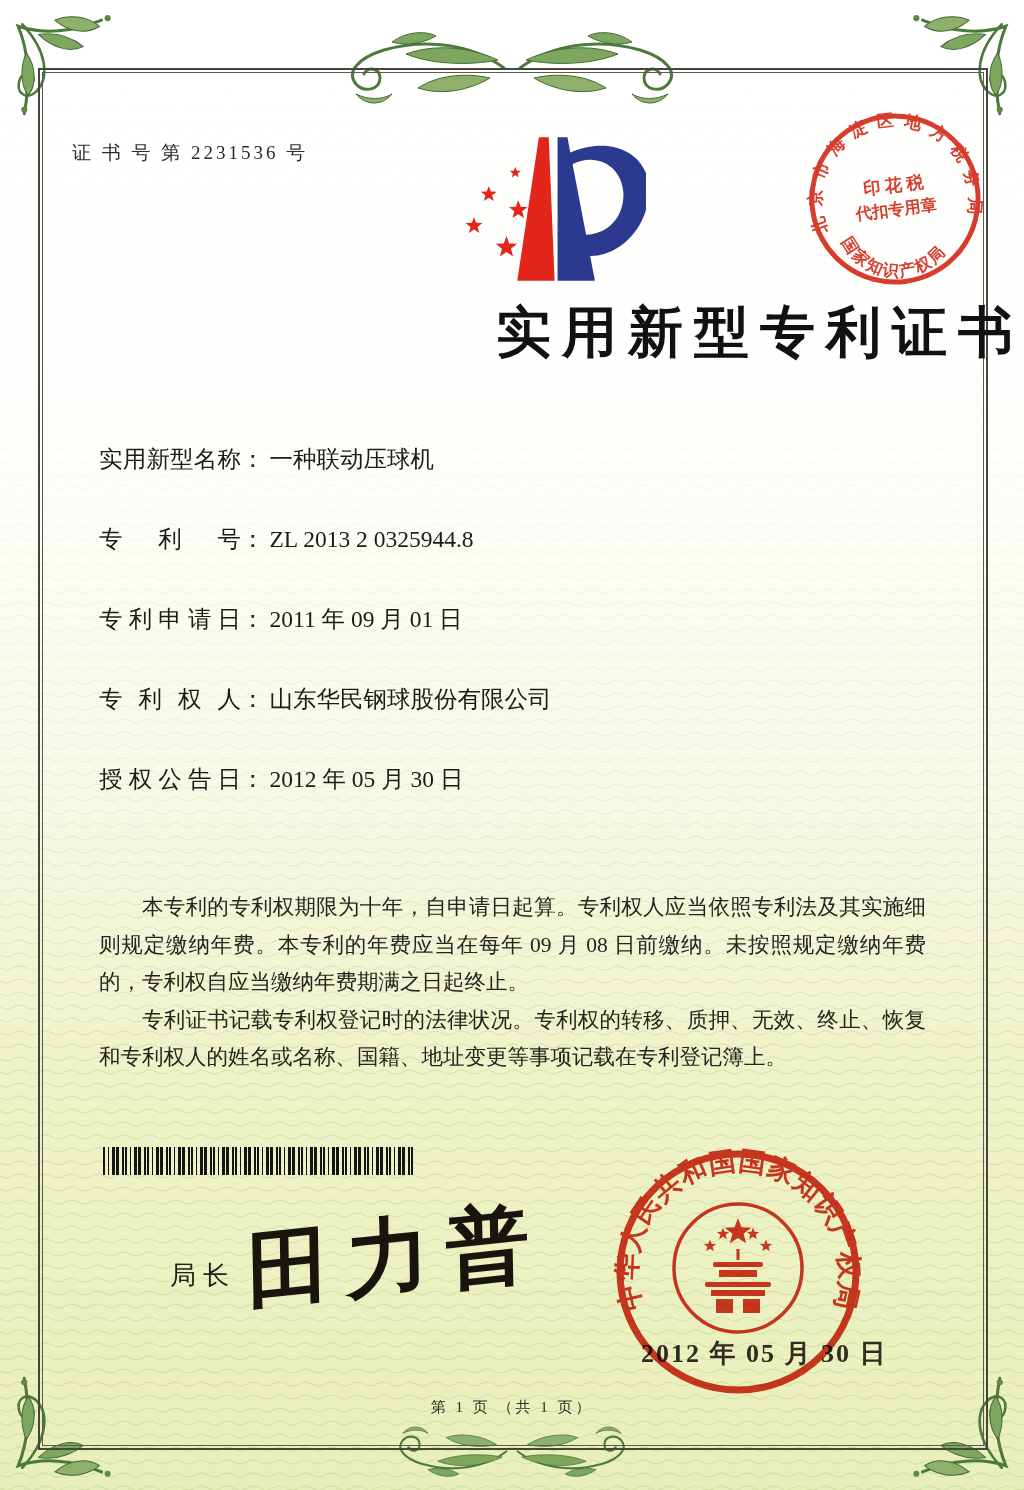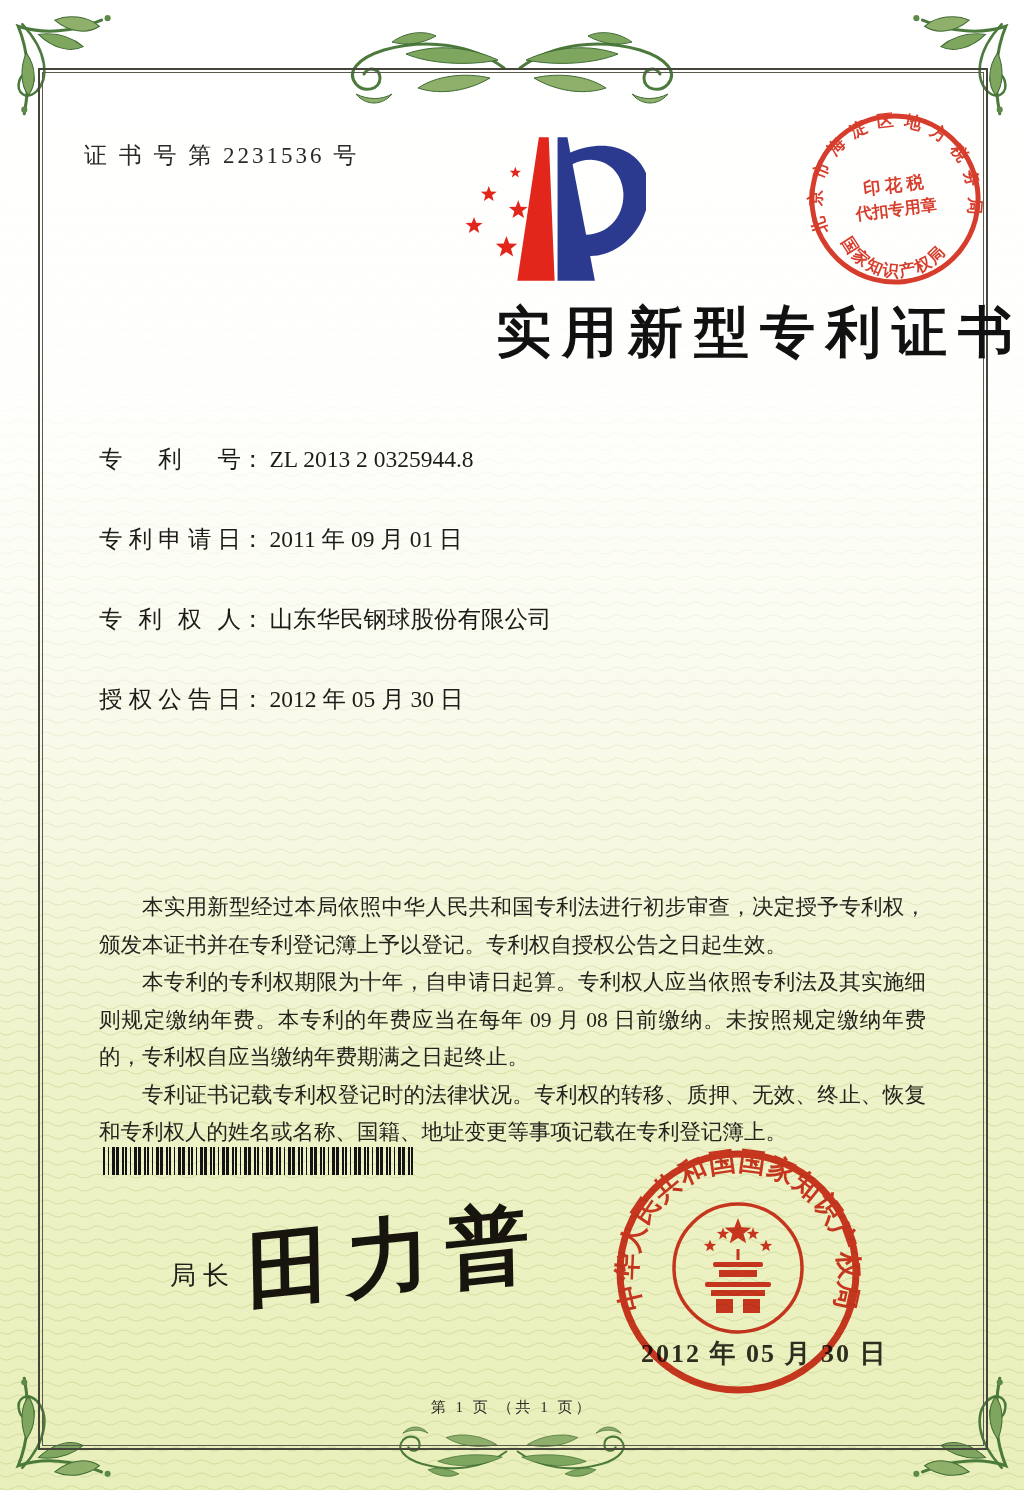--- a/index.html
+++ b/index.html
@@ -15,21 +15,21 @@
   .frame{position:absolute;left:38px;right:36px;top:68px;bottom:40px;border:2.5px solid #45453c;}
   .frame::after{content:"";position:absolute;inset:2px;border:1px solid #5a5a4f;}
   .corner{position:absolute;width:122px;height:122px;}
   .c-tl{left:8px;top:10px;transform:scaleY(-1);}
   .c-tr{right:8px;top:10px;transform:scale(-1,-1);}
   .c-bl{left:8px;bottom:8px;}
   .c-br{right:8px;bottom:8px;transform:scaleX(-1);}
   .centerpiece{position:absolute;left:50%;transform:translateX(-50%);}
   .cp-top{top:16px;width:380px;height:104px;}
   .cp-bottom{bottom:2px;width:266px;height:73px;transform:translateX(-50%) scaleY(-1);}
-  .cert-no{position:absolute;left:84px;top:140px;font-size:23px;letter-spacing:3px;color:#2a2a28;}
+  .cert-no{position:absolute;left:72px;top:140px;font-size:19px;letter-spacing:3px;color:#2a2a28;}
   .sipo-logo{position:absolute;left:420px;top:130px;width:226px;height:160px;}
   .tax-seal{position:absolute;left:806px;top:110px;width:178px;height:178px;transform:rotate(-7deg);opacity:.94;mix-blend-mode:multiply;}
   .seal-text{font-family:"Liberation Serif","DejaVu Serif",serif;font-weight:bold;}
   .doc-title{position:absolute;left:0;top:296px;width:100%;text-align:right;font-size:55px;font-weight:bold;letter-spacing:11px;color:#111;}
   .fields{position:absolute;left:99px;top:443px;}
   .field-row{height:31px;margin-bottom:49px;font-size:23.5px;color:#1c1b17;white-space:nowrap;}
   .field-label{display:inline-block;width:142px;text-align:justify;text-align-last:justify;}
   .field-value{padding-left:5px;}
   .body-text{position:absolute;left:99px;top:889px;width:827px;font-size:21.5px;line-height:37.5px;color:#24231d;text-align:justify;}
   .body-text p{margin:0;text-indent:2em;}
@@ -237,35 +237,37 @@
       <textPath href="#taxBottom" startOffset="4" textLength="126" lengthAdjust="spacing">国家知识产权局</textPath>
     </text>
     <text class="seal-text" x="90" y="82" text-anchor="middle" font-size="17.5" fill="#d5311e">印 花 税</text>
     <text class="seal-text" x="90" y="106" text-anchor="middle" font-size="16.5" fill="#d5311e">代扣专用章</text>
   </svg>
 
   <div class="doc-title">实用新型专利证书</div>
 
   <div class="fields">
     <div class="field-row">
+      <span class="field-label">实用新型名称</span><span>：</span><span class="field-value">一种联动压球机</span>
+    </div>
+    <div class="field-row">
       <span class="field-label">专利号</span><span>：</span><span class="field-value">ZL 2013 2 0325944.8</span>
     </div>
     <div class="field-row">
       <span class="field-label">专利申请日</span><span>：</span><span class="field-value">2011 年 09 月 01 日</span>
     </div>
     <div class="field-row">
       <span class="field-label">专利权人</span><span>：</span><span class="field-value">山东华民钢球股份有限公司</span>
     </div>
     <div class="field-row">
       <span class="field-label">授权公告日</span><span>：</span><span class="field-value">2012 年 05 月 30 日</span>
     </div>
   </div>
 
   <div class="body-text">
-    <p>本实用新型经过本局依照中华人民共和国专利法进行初步审查，决定授予专利权，颁发本证书并在专利登记簿上予以登记。专利权自授权公告之日起生效。</p>
     <p>本专利的专利权期限为十年，自申请日起算。专利权人应当依照专利法及其实施细则规定缴纳年费。本专利的年费应当在每年 09 月 08 日前缴纳。未按照规定缴纳年费的，专利权自应当缴纳年费期满之日起终止。</p>
     <p>专利证书记载专利权登记时的法律状况。专利权的转移、质押、无效、终止、恢复和专利权人的姓名或名称、国籍、地址变更等事项记载在专利登记簿上。</p>
   </div>
 
   <svg class="barcode" viewBox="0 0 315 28" preserveAspectRatio="none">
     <g id="barcode-bars">
         <rect x="0" y="0" width="2" height="28"></rect>
         <rect x="5" y="0" width="1" height="28"></rect>
         <rect x="9" y="0" width="3" height="28"></rect>
         <rect x="13" y="0" width="3" height="28"></rect>

